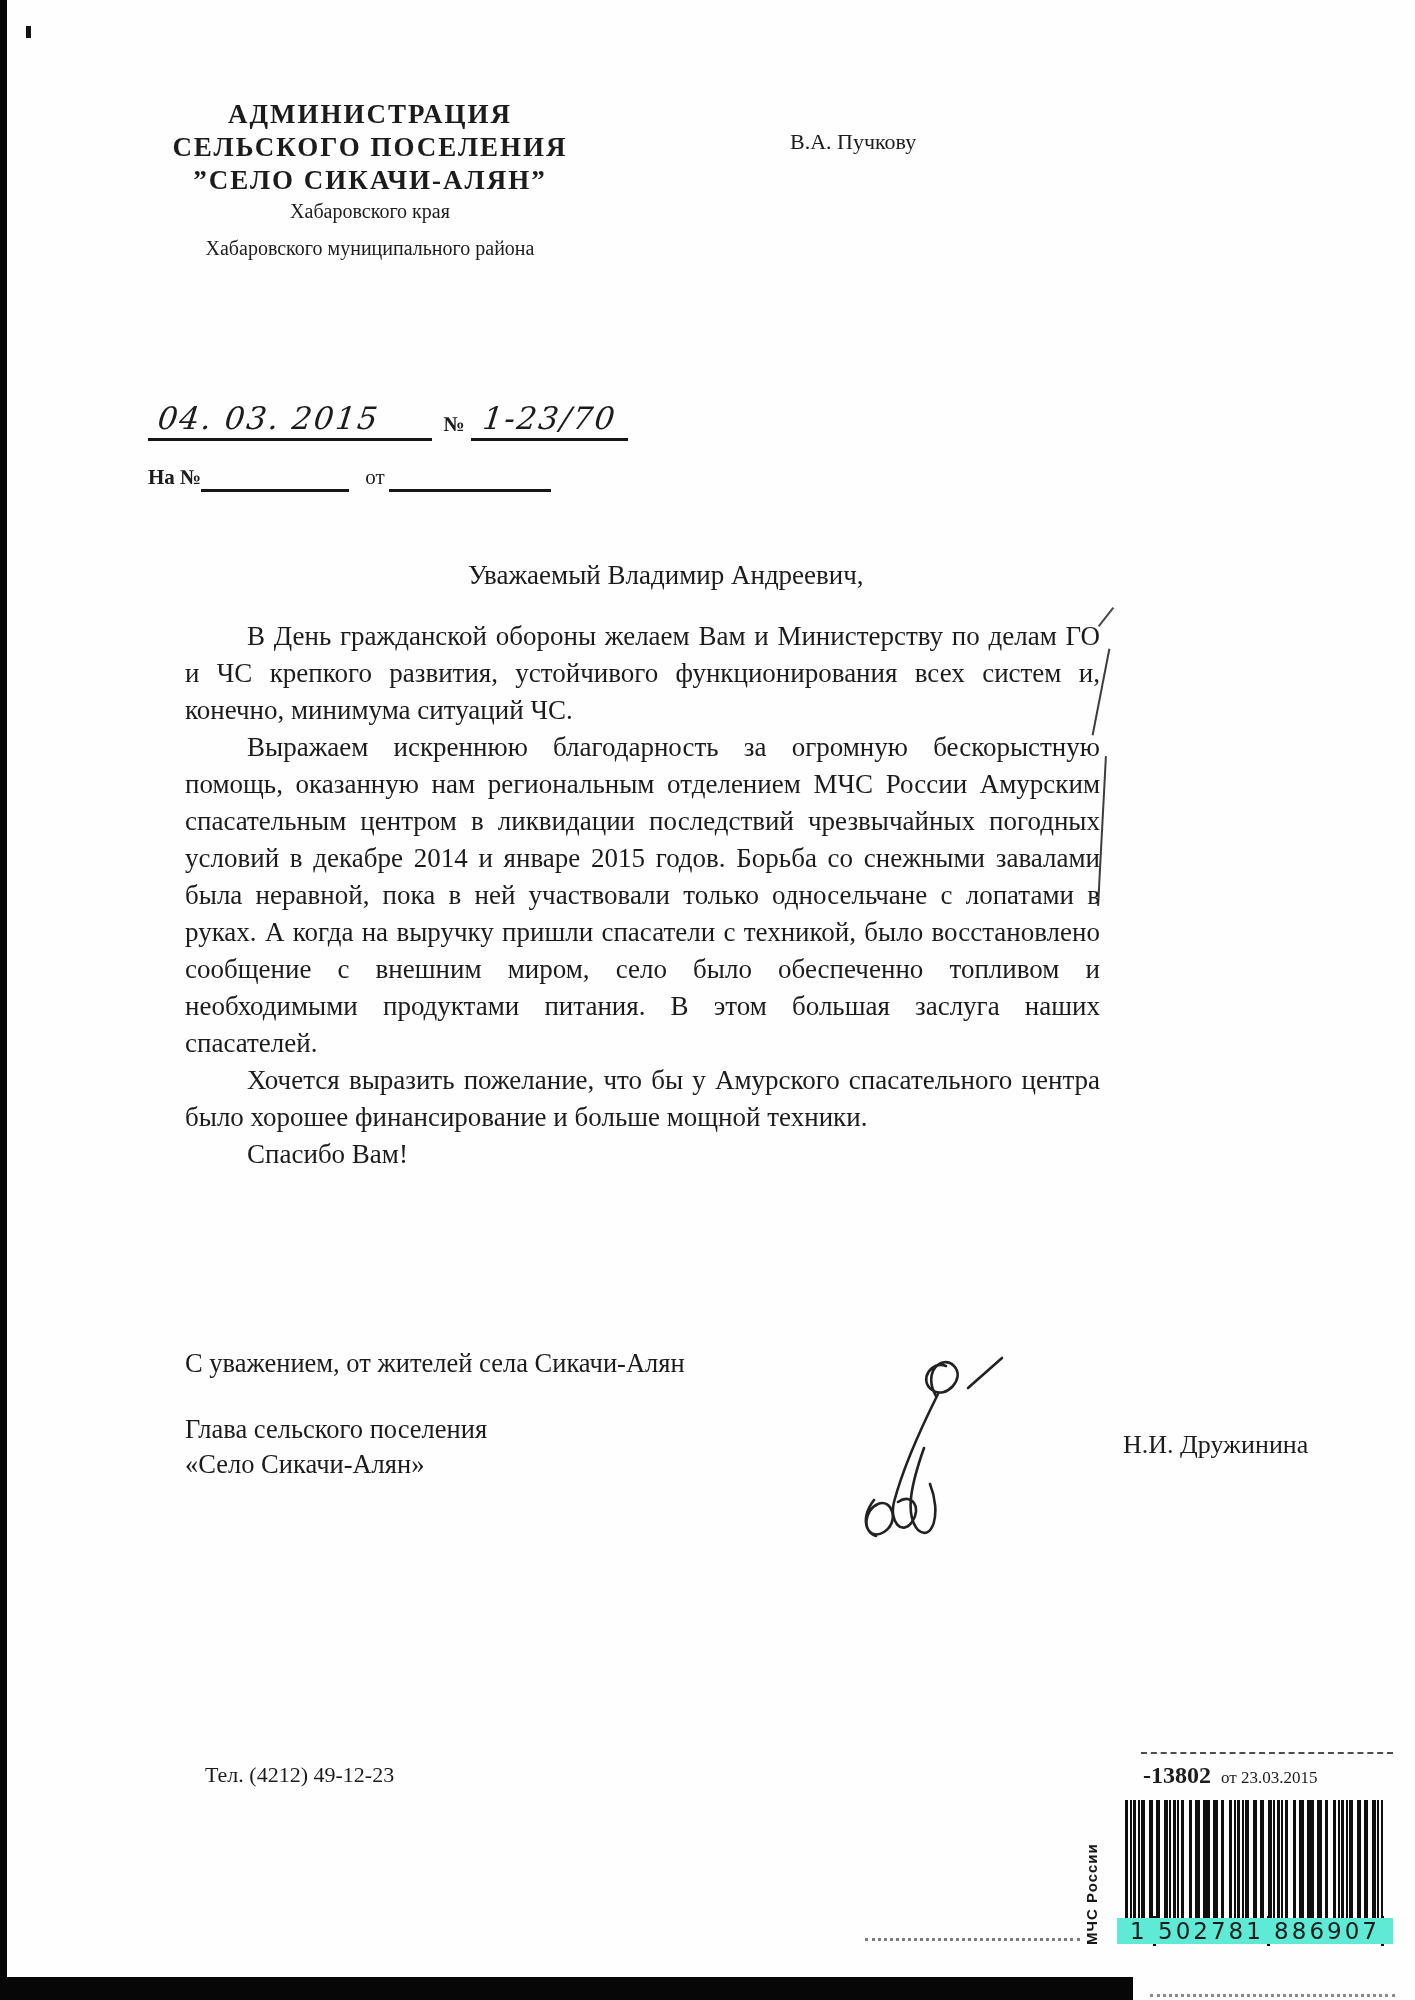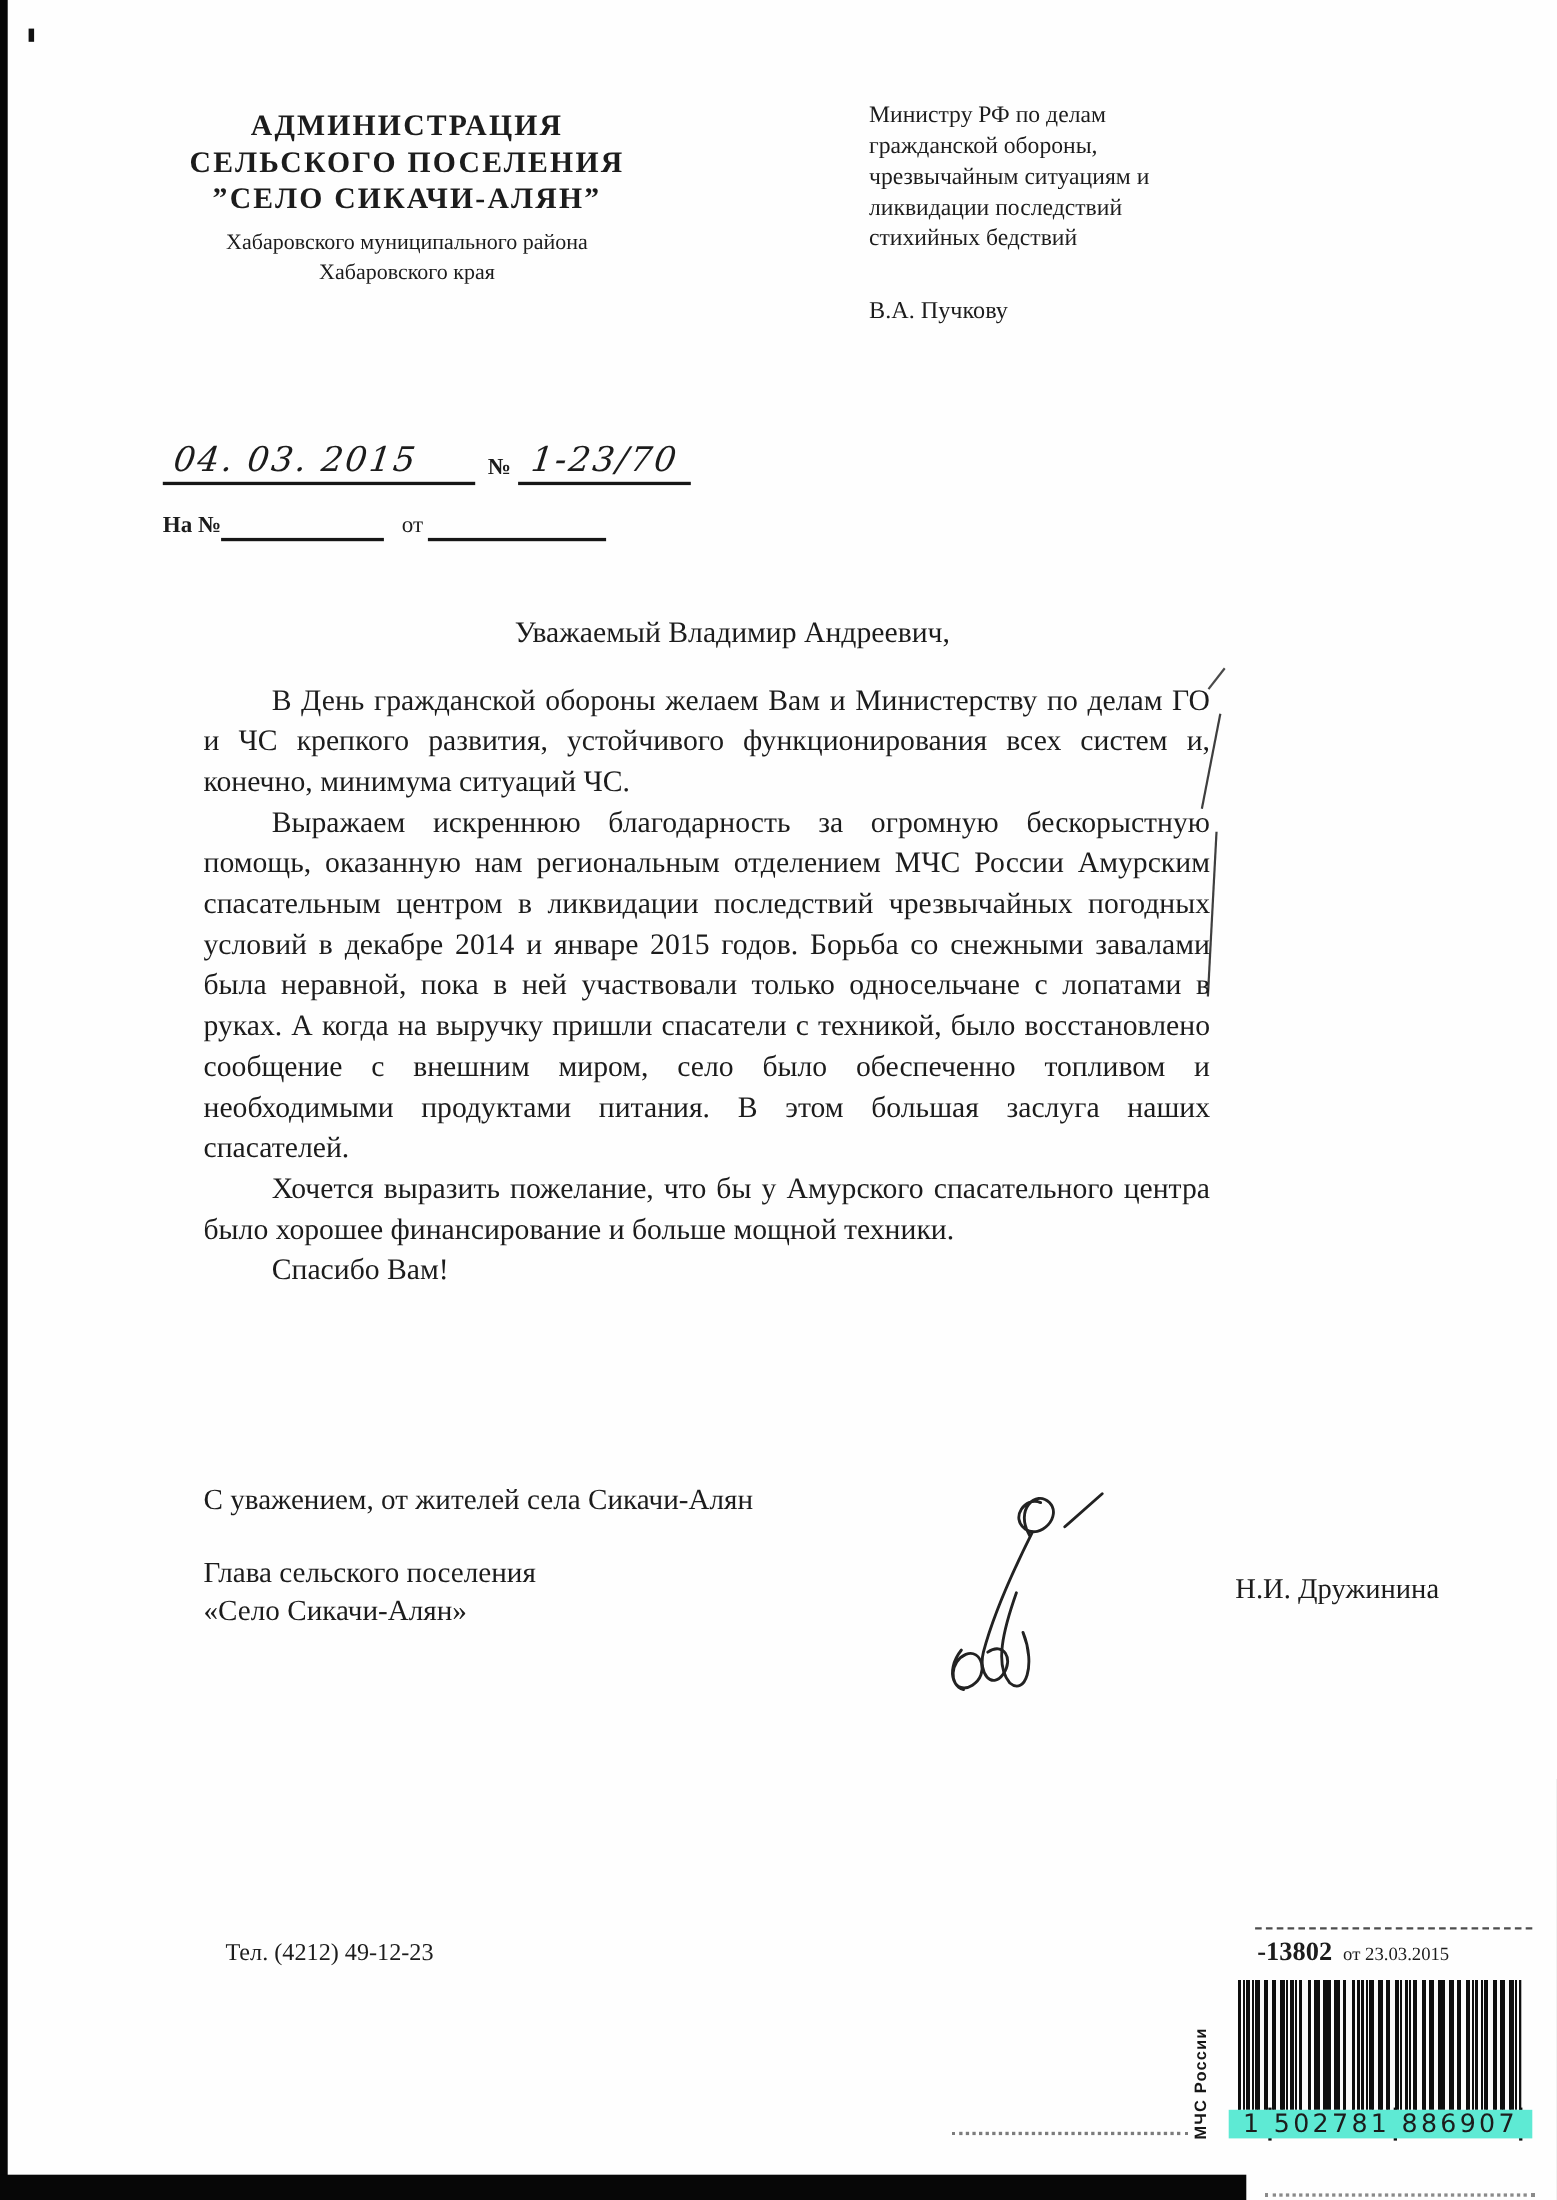--- a/index.html
+++ b/index.html
@@ -113,40 +113,39 @@
   <div class="stray-1"></div>
   <div class="stray-2"></div>
   <div class="stray-3"></div>
   <div class="dots-1"></div>
   <div class="dots-2"></div>
 
   <div class="sender">
     <div class="org-line">АДМИНИСТРАЦИЯ</div>
     <div class="org-line">СЕЛЬСКОГО ПОСЕЛЕНИЯ</div>
     <div class="org-line">”СЕЛО СИКАЧИ-АЛЯН”</div>
+    <div class="org-sub">Хабаровского края</div>
     <div class="org-sub first">Хабаровского муниципального района</div>
-    <div class="org-sub">Хабаровского края</div>
   </div>
 
   <div class="ref">
     <div class="ref-line1">
       <span class="ref-date-wrap uline"><span class="hand">04. 03. 2015</span></span>
       <span class="no-label">№</span>
       <span class="ref-num-wrap uline"><span class="hand">1-23/70</span></span>
     </div>
     <div class="ref-line2">
       <span class="reply-label">На №</span>
       <span class="blank-1 uline"></span>
       <span class="ot-label">от</span>
       <span class="blank-2 uline"></span>
     </div>
   </div>
 
   <div class="recipient">
-    <div>Министру РФ по делам гражданской обороны, чрезвычайным ситуациям и ликвидации последствий стихийных бедствий</div>
     <div class="recipient-name">В.А. Пучкову</div>
   </div>
 
   <div class="salutation">Уважаемый Владимир Андреевич,</div>
 
   <div class="body-text">
     <p>В День гражданской обороны желаем Вам и Министерству по делам ГО и ЧС крепкого развития, устойчивого функционирования всех систем и, конечно, минимума ситуаций ЧС.</p>
     <p>Выражаем искреннюю благодарность за огромную бескорыстную помощь, оказанную нам региональным отделением МЧС России Амурским спасательным центром в ликвидации последствий чрезвычайных погодных условий в декабре 2014 и январе 2015 годов. Борьба со снежными завалами была неравной, пока в ней участвовали только односельчане с лопатами в руках. А когда на выручку пришли спасатели с техникой, было восстановлено сообщение с внешним миром, село было обеспеченно топливом и необходимыми продуктами питания. В этом большая заслуга наших спасателей.</p>
     <p>Хочется выразить пожелание, что бы у Амурского спасательного центра было хорошее финансирование и больше мощной техники.</p>
     <p>Спасибо Вам!</p>

